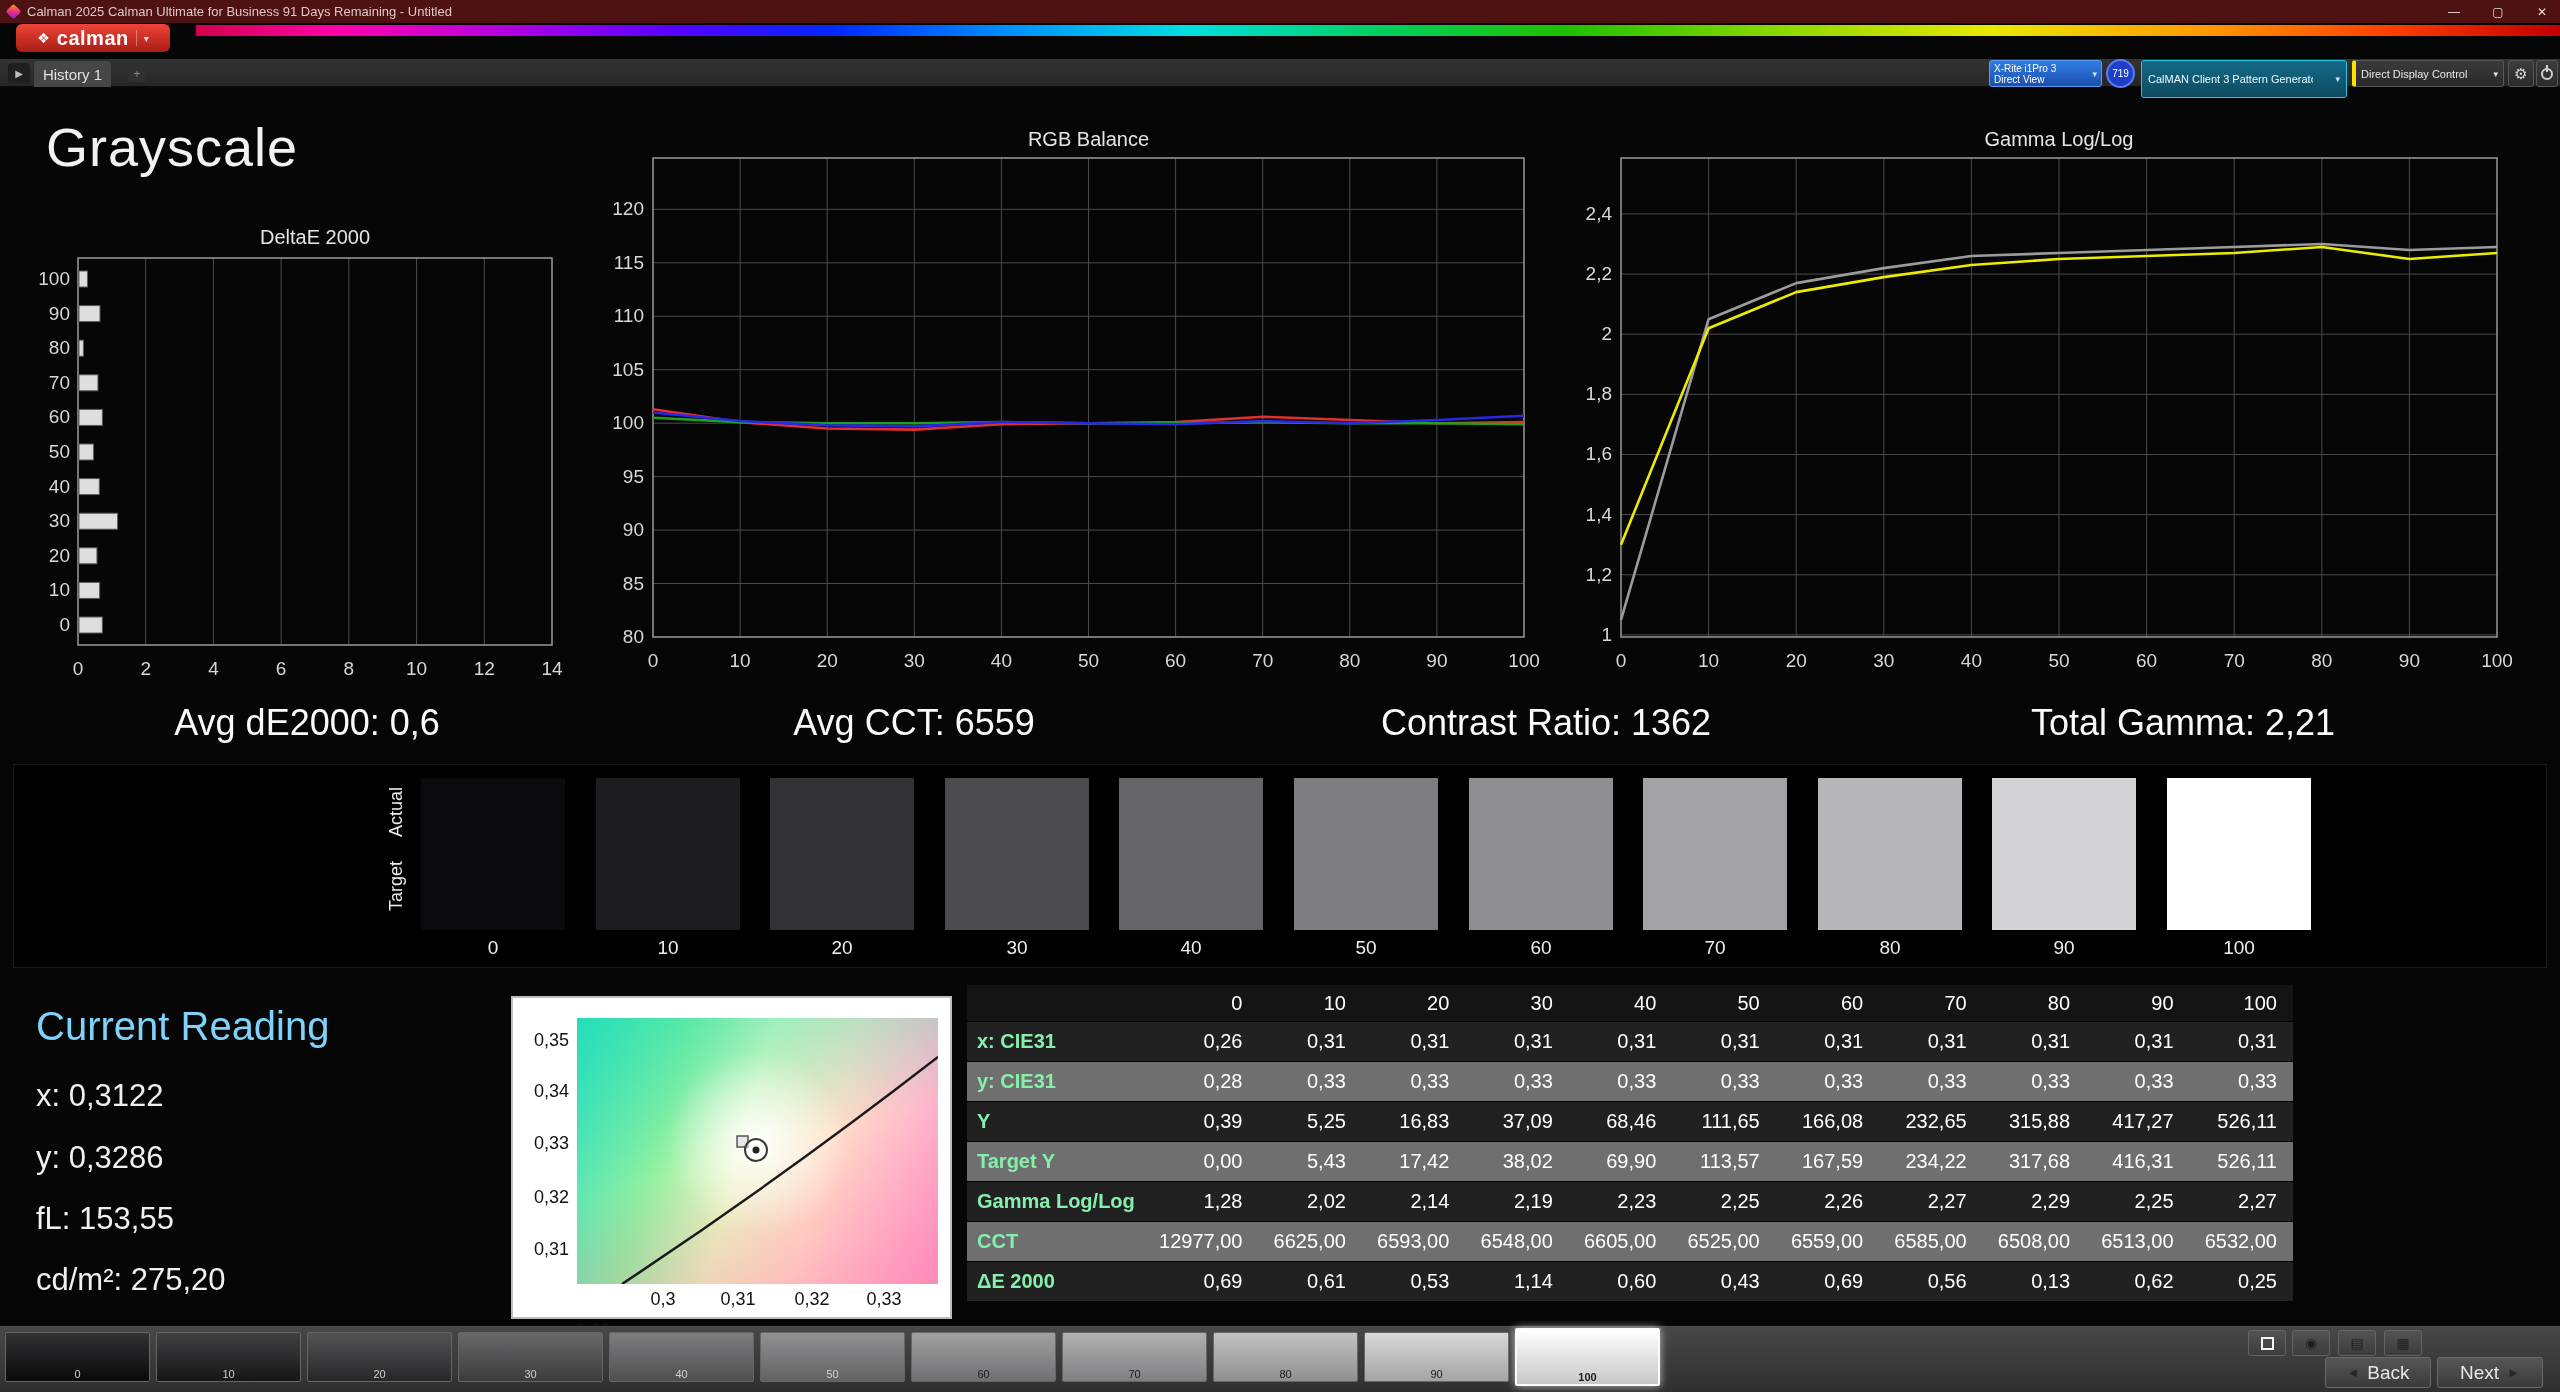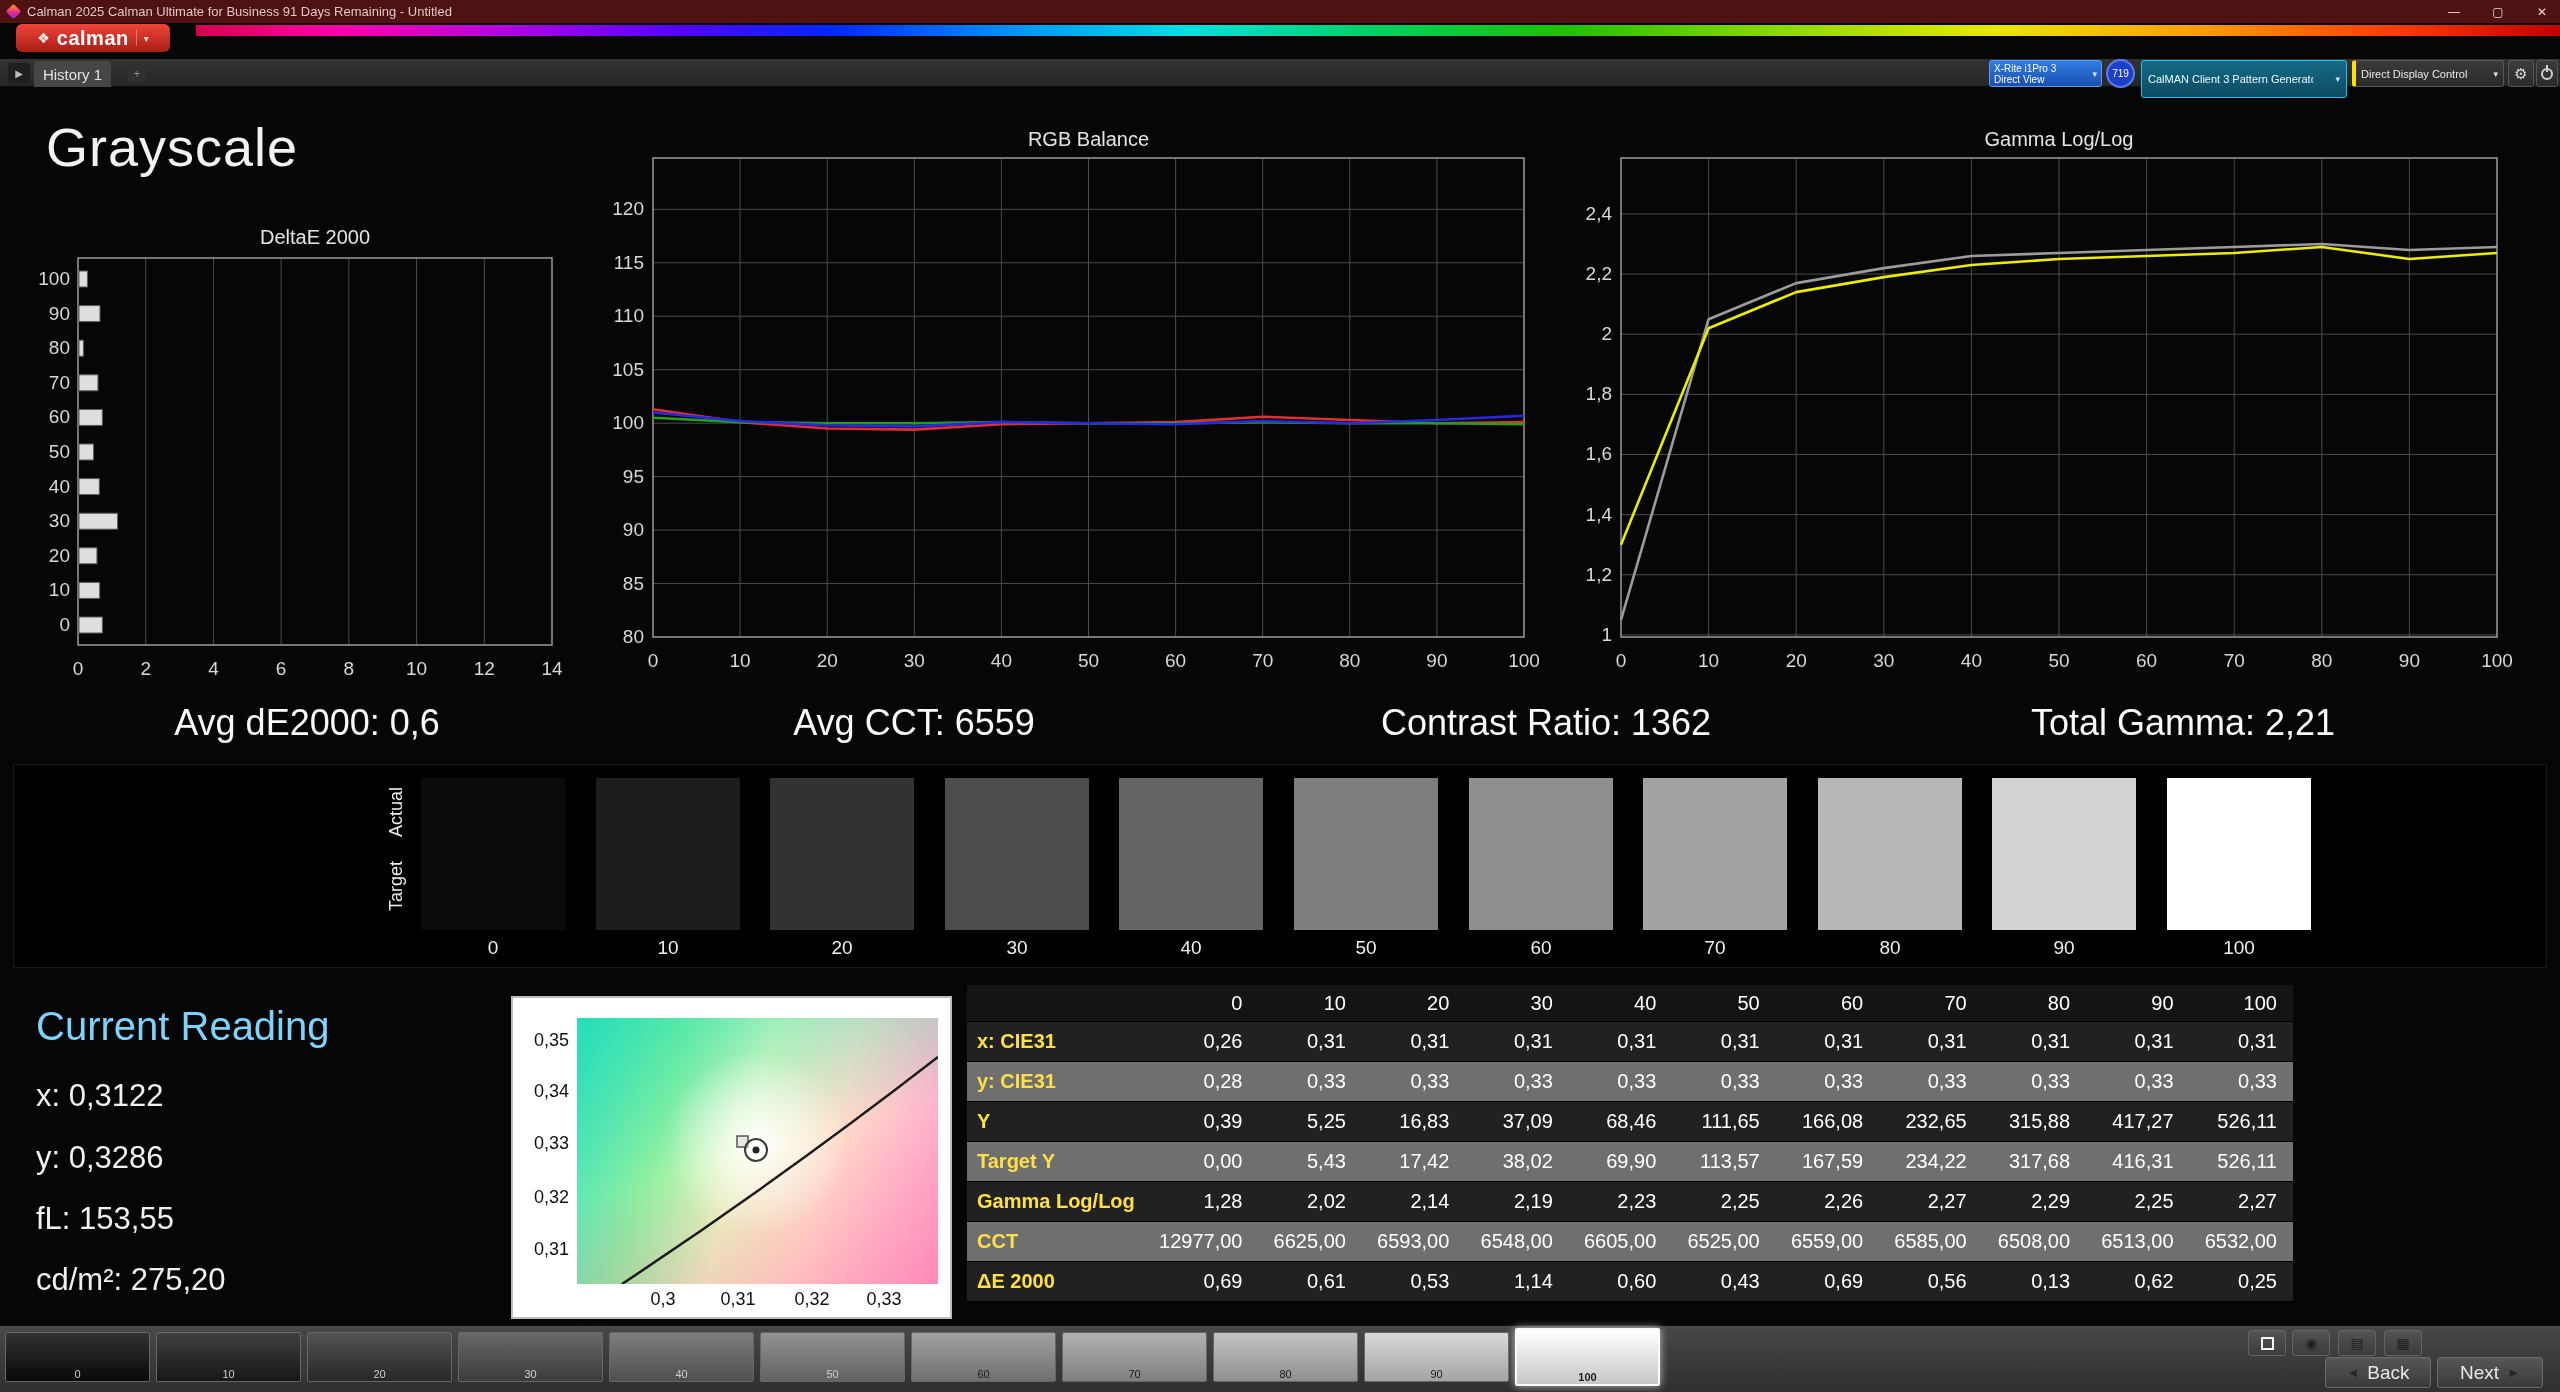--- a/index.html
+++ b/index.html
@@ -100,21 +100,21 @@
   .cie-ytick { position:absolute; left:0; width:56px; text-align:right; font-size:18px; color:#111; }
   .cie-xtick { position:absolute; width:70px; text-align:center; font-size:18px; color:#111; top:291px; }
 
   
   #gs-table { left:967px; top:985px; width:1326px; }
   .trow { display:flex; border-bottom:1px solid #000; }
   .trow.header { height:37px; background:#141414; }
   .trow.dark { height:40px; background:#212121; }
   .trow.light { height:40px; background:#6f6f6f; }
   .tlabel { width:188px; display:flex; align-items:center; padding-left:10px;
-    font-weight:bold; font-size:20px; color:#fde047; }
+    font-weight:bold; font-size:20px; color:#86efac; }
   .tcell { flex:1; display:flex; align-items:center; justify-content:flex-end;
     padding-right:16px; font-size:20px; color:#fff; }
 
   
   #bottombar { left:0; top:1325px; width:2560px; height:67px;
     background:linear-gradient(#484848,#2f2f2f); border-top:1px solid #101010; }
   .thumb { position:absolute; top:6px; width:145px; height:50px; border:1px solid #666; border-radius:2px; }
   .thumb .tl { position:absolute; bottom:1px; left:0; width:100%; text-align:center; font-size:11px; }
   .thumb.selected { top:2px; height:58px; border:2px solid #fafafa; box-shadow:0 0 8px rgba(255,255,255,.7); z-index:2; }
   .mini-btn { position:absolute; top:1330px; width:38px; height:26px;

